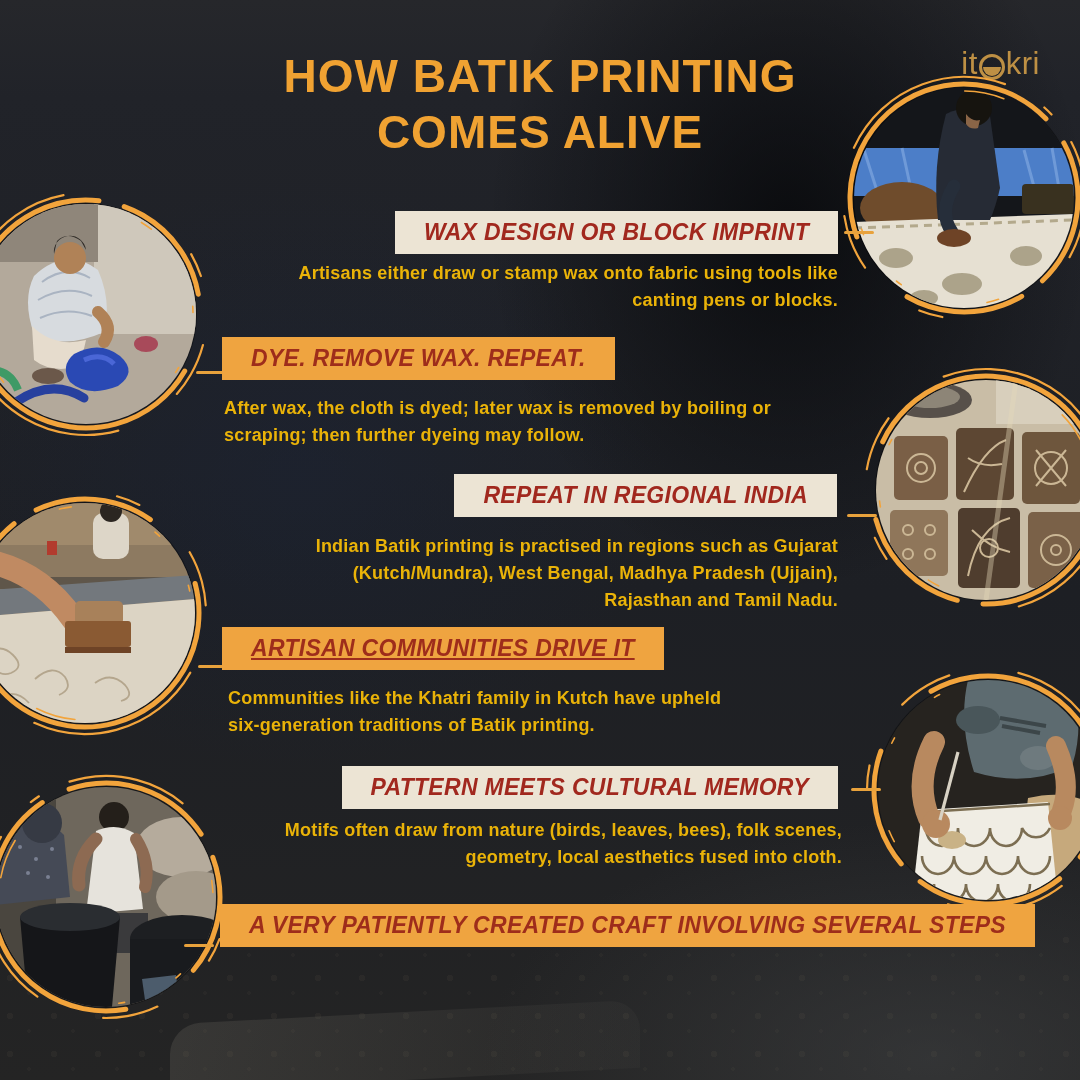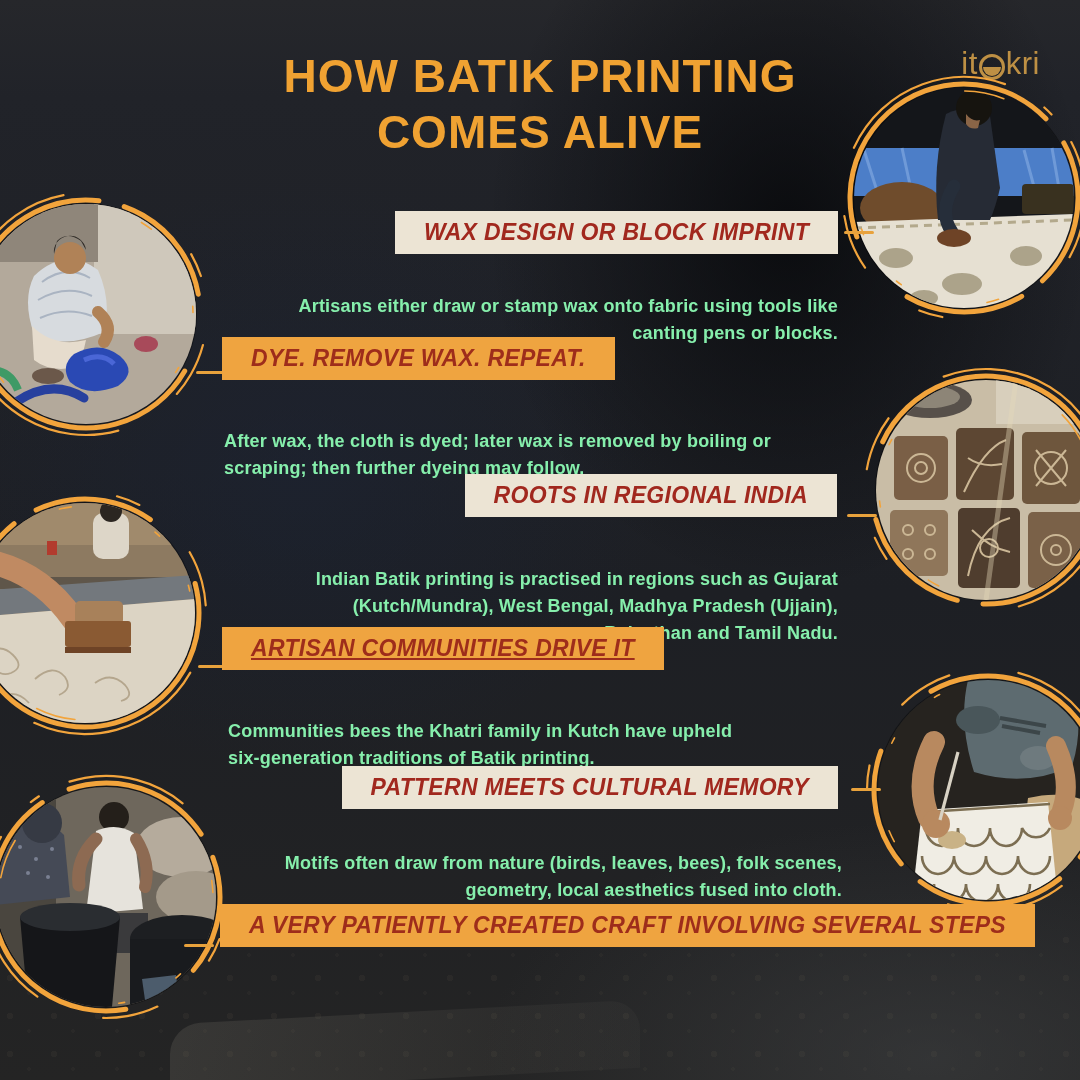--- a/index.html
+++ b/index.html
@@ -35,22 +35,22 @@
   .logo-o{width:20px;height:20px;border:3.5px solid #BE9044;border-radius:50%;
     display:inline-block;margin:0 1px;position:relative;overflow:hidden;top:3px;}
   .logo-o::after{content:"";position:absolute;left:1px;right:1px;bottom:1px;height:9px;
     background:#BE9044;border-radius:0 0 9px 9px;}
 
   
   .hdr{position:absolute;font-style:italic;font-weight:700;font-size:23px;
     padding:8px 29px;white-space:nowrap;letter-spacing:.3px;}
   .hdr.cream{background:#ECE4D4;color:#A1281E;}
   .hdr.orange{background:#EFA440;color:#9E2D1B;}
-  .body{position:absolute;color:#86efac;font-weight:700;font-size:18px;
-    line-height:1.5;white-space:pre-line;letter-spacing:.2px;margin-top:33px;}
+  .body{position:absolute;color:#eab308;font-weight:700;font-size:18px;
+    line-height:1.5;white-space:pre-line;letter-spacing:.2px;}
   .h1{top:211px;right:242px;}   .b1{top:260px;right:242px;text-align:right;}
   .h2{top:337px;left:222px;}    .b2{top:395px;left:224px;text-align:left;}
   .h3{top:474px;right:243px;}   .b3{top:533px;right:242px;text-align:right;}
   .h4{top:627px;left:222px;text-decoration:underline;}    .b4{top:685px;left:228px;text-align:left;}
   .h5{top:766px;right:242px;}   .b5{top:817px;right:238px;text-align:right;}
   .h6{top:904px;left:220px;}    .b6{top:953px;left:228px;text-align:left;}
 
   
   .ph{position:absolute;width:256px;height:256px;}
   .ph .img{position:absolute;left:18px;top:18px;width:220px;height:220px;
@@ -301,27 +301,27 @@
   <div class="dash d6"></div>
 
   <div class="hdr cream h1">WAX DESIGN OR BLOCK IMPRINT</div>
   <div class="body b1">Artisans either draw or stamp wax onto fabric using tools like
 canting pens or blocks.</div>
 
   <div class="hdr orange h2">DYE. REMOVE WAX. REPEAT.</div>
   <div class="body b2">After wax, the cloth is dyed; later wax is removed by boiling or
 scraping; then further dyeing may follow.</div>
 
-  <div class="hdr cream h3">ROOTS IN REGIONAL INDIA</div>
+  <div class="hdr cream h3">REPEAT IN REGIONAL INDIA</div>
   <div class="body b3">Indian Batik printing is practised in regions such as Gujarat
 (Kutch/Mundra), West Bengal, Madhya Pradesh (Ujjain),
 Rajasthan and Tamil Nadu.</div>
 
   <div class="hdr orange h4">ARTISAN COMMUNITIES DRIVE IT</div>
-  <div class="body b4">Communities bees the Khatri family in Kutch have upheld
+  <div class="body b4">Communities like the Khatri family in Kutch have upheld
 six-generation traditions of Batik printing.</div>
 
   <div class="hdr cream h5">PATTERN MEETS CULTURAL MEMORY</div>
   <div class="body b5">Motifs often draw from nature (birds, leaves, bees), folk scenes,
 geometry, local aesthetics fused into cloth.</div>
 
   <div class="hdr orange h6">A VERY PATIENTLY CREATED CRAFT INVOLVING SEVERAL STEPS</div>
 
 </div>
 

